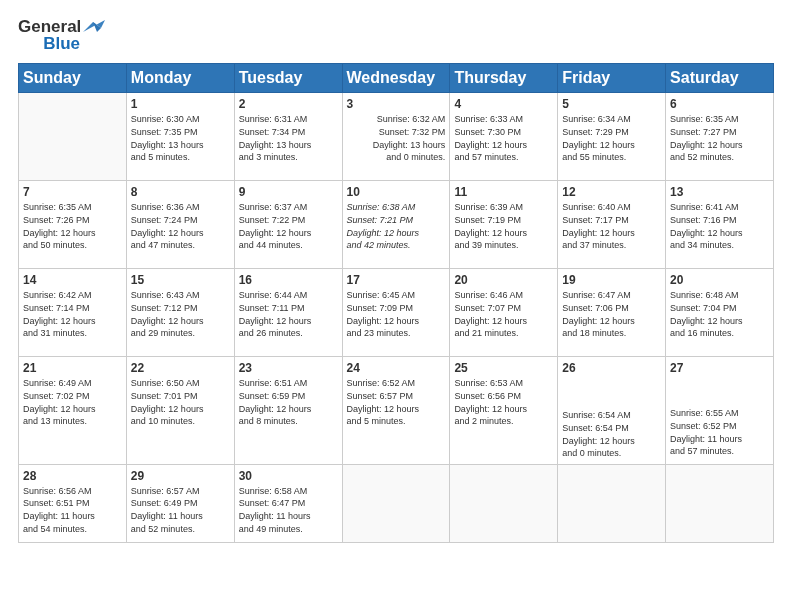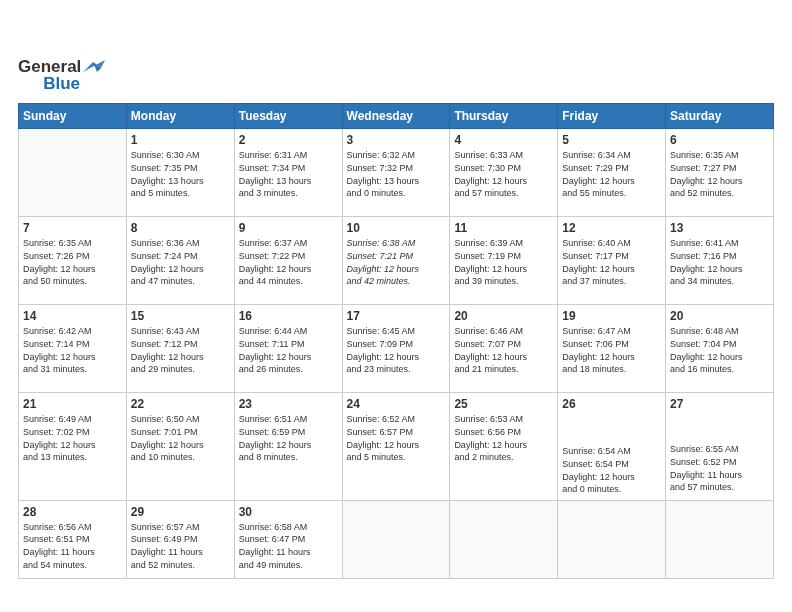--- a/index.html
+++ b/index.html
@@ -42,21 +42,21 @@
       margin-top: 2px;
     }
     table {
       width: 100%;
       border-collapse: collapse;
       table-layout: fixed;
     }
     thead th {
       background-color: #2e75b6;
       color: #fff;
-      font-size: 12px;
+      font-size: 16px;
       font-weight: bold;
       padding: 5px 4px;
       text-align: left;
       border: 1px solid #2563a0;
     }
     tbody td {
       vertical-align: top;
       border: 1px solid #ccc;
       padding: 4px 4px 4px 4px;
       font-size: 9.5px;
@@ -82,21 +82,21 @@
       height: 78px;
     }
   </style>
 </head>
 <body>
 
 <div class="page">
   <div class="header">
     <div class="logo">
     <div style="display:flex;flex-direction:column;line-height:1.1">
-      <div style="display:flex;align-items:center;margin-top:40px;">
+      <div style="display:flex;align-items:center;">
         <span style="font-size:17px;font-weight:bold;color:#333;">General</span>
         <svg width="22" height="18" viewBox="0 0 22 18" style="margin-left:2px;">
           <polygon points="0,14 10,4 18,10 22,2" fill="#1a6cb5" opacity="0.85"></polygon>
           <polygon points="10,4 18,10 14,14" fill="#2e75b6"></polygon>
         </svg>
       </div>
       <span style="font-size:17px;font-weight:bold;color:#1a6cb5;margin-top:-2px;text-align:center;">Blue</span>
     </div>
   </div>
     <div class="title-block">
@@ -129,21 +129,21 @@
           </td>
           <td>
             <span class="day-num">2</span>
             <div class="day-info" style="white-space: pre-line;">Sunrise: 6:31 AM
 Sunset: 7:34 PM
 Daylight: 13 hours
 and 3 minutes.</div>
           </td>
           <td>
             <span class="day-num">3</span>
-            <div class="day-info" style="white-space: pre-line;">Sunrise: 6:32 AM
+            <div class="day-info" style="white-space: pre-line; text-align: right;">Sunrise: 6:32 AM
 Sunset: 7:32 PM
 Daylight: 13 hours
 and 0 minutes.</div>
           </td>
           <td>
             <span class="day-num">4</span>
             <div class="day-info" style="white-space: pre-line;">Sunrise: 6:33 AM
 Sunset: 7:30 PM
 Daylight: 12 hours
 and 57 minutes.</div>

